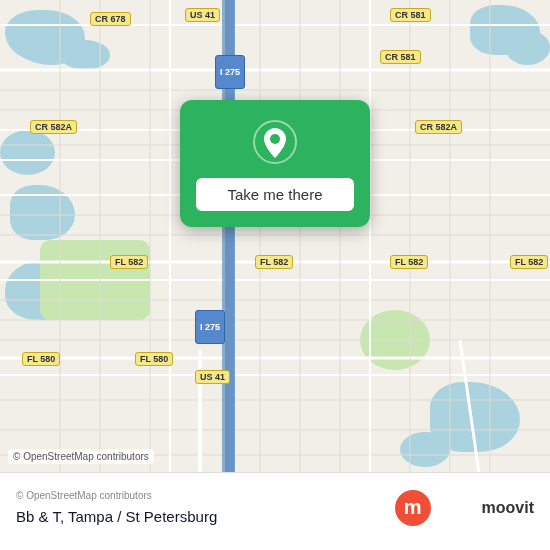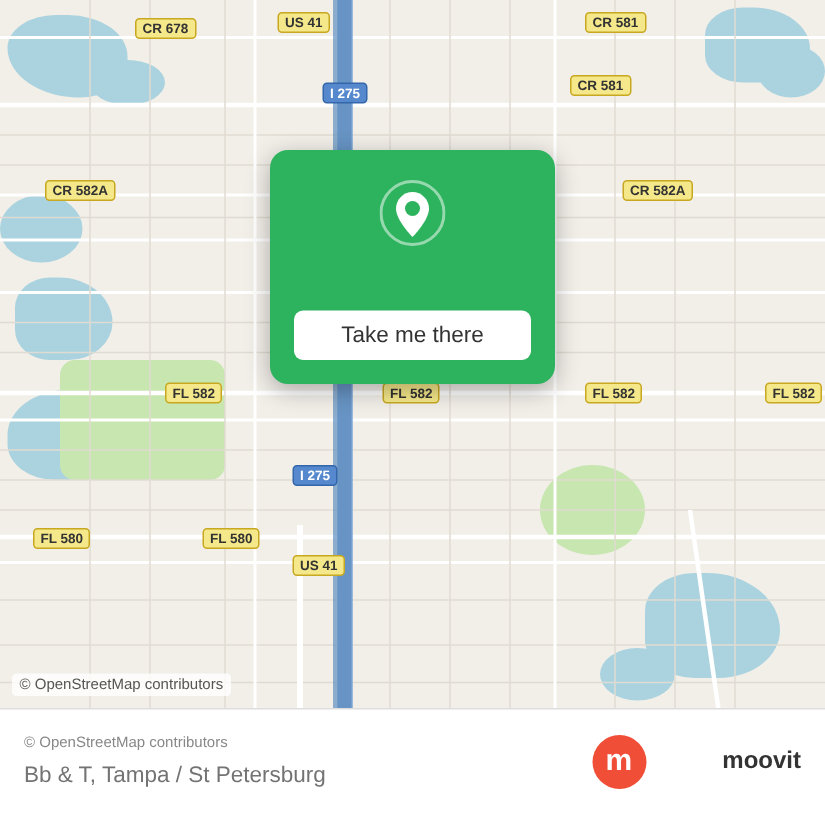--- a/index.html
+++ b/index.html
@@ -126,42 +126,41 @@
       font-size: 9px;
       font-weight: bold;
       color: #333;
       white-space: nowrap;
     }
     .road-label-blue {
       position: absolute;
       background: #5588cc;
       border: 1px solid #3366aa;
       border-radius: 3px;
-      padding: 1px 4px;
+      padding: 11px 4px;
       font-size: 9px;
       font-weight: bold;
       color: #fff;
       white-space: nowrap;
     }
 
     
     .location-card {
       position: absolute;
       top: 100px;
       left: 50%;
       transform: translateX(-50%);
       width: 190px;
       background: #2db35d;
       border-radius: 12px;
       padding: 20px 16px 16px;
       display: flex;
       flex-direction: column;
       align-items: center;
       box-shadow: 0 4px 16px rgba(0,0,0,0.3);
-      gap: 29px;
     }
 
     .location-pin {
       width: 44px;
       height: 44px;
       margin-bottom: 14px;
     }
 
     .take-me-btn {
       background: #fff;
@@ -193,21 +192,21 @@
       flex-direction: column;
     }
 
     .bottom-credit {
       font-size: 10px;
       color: #888;
     }
 
     .bottom-title {
       font-size: 15px;
-      color: #737373;
+      color: #0f172a;
       font-weight: 400;
       margin-top: 7px;
     }
 
     .moovit-logo {
       display: flex;
       align-items: center;
       gap: 4px;
     }
 

